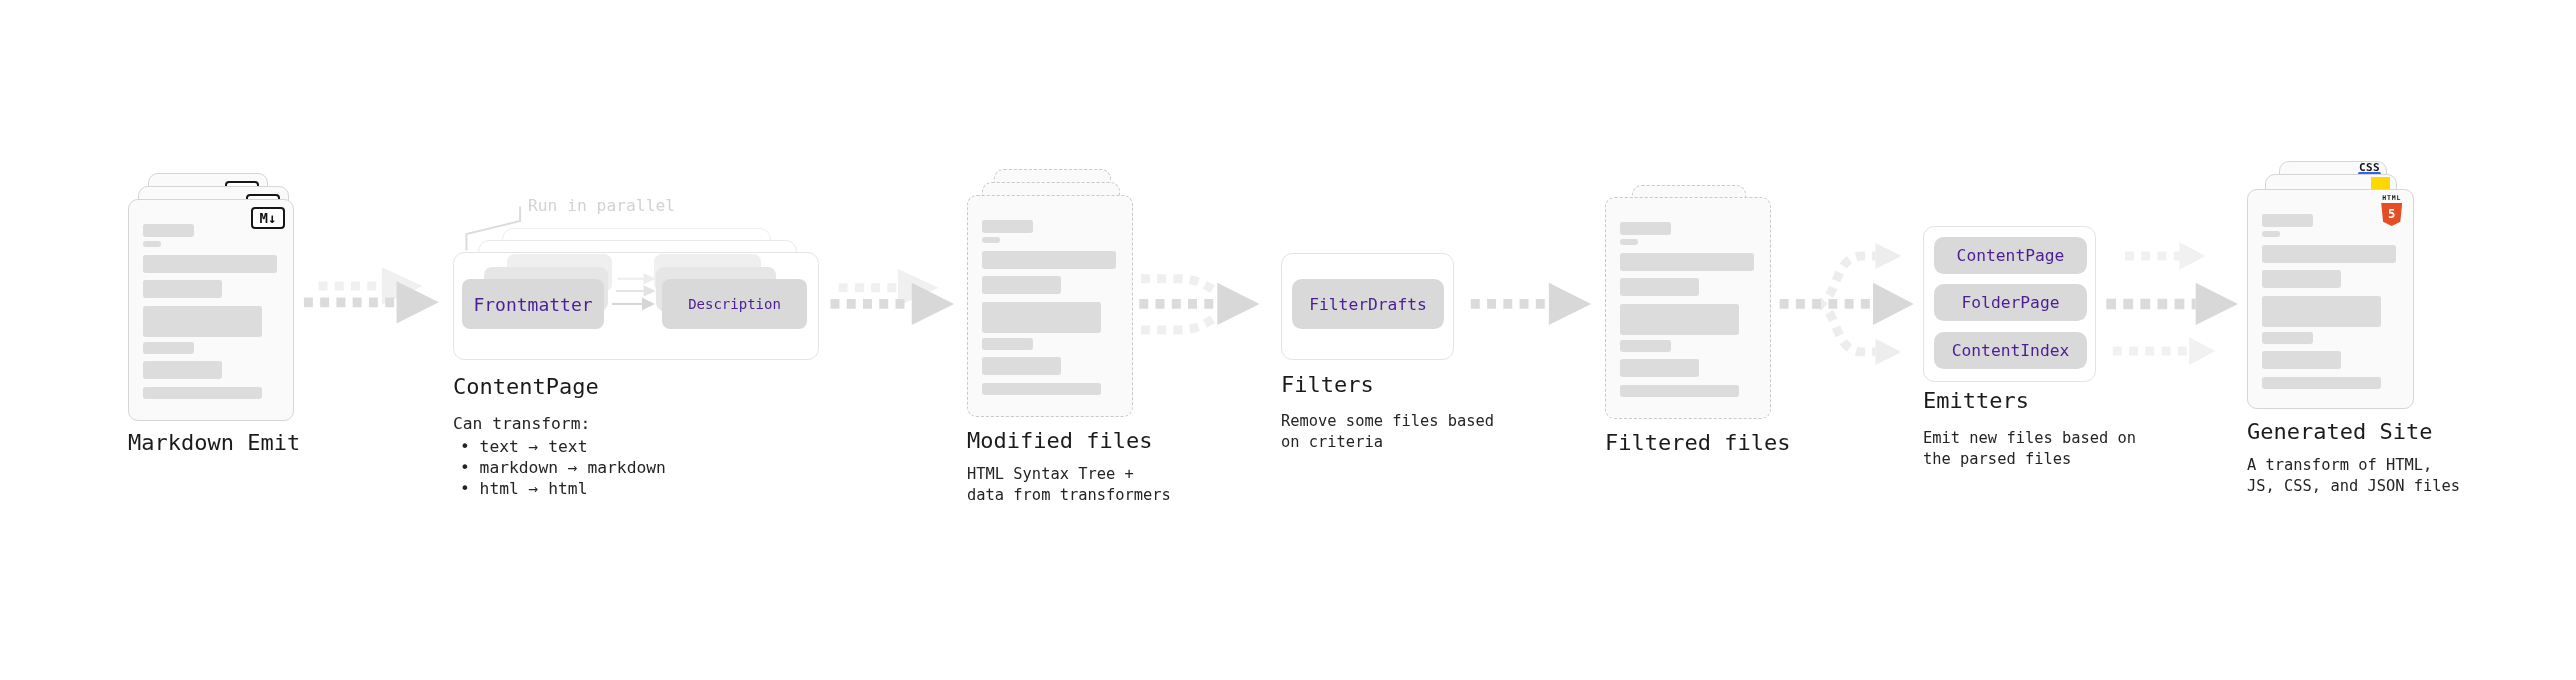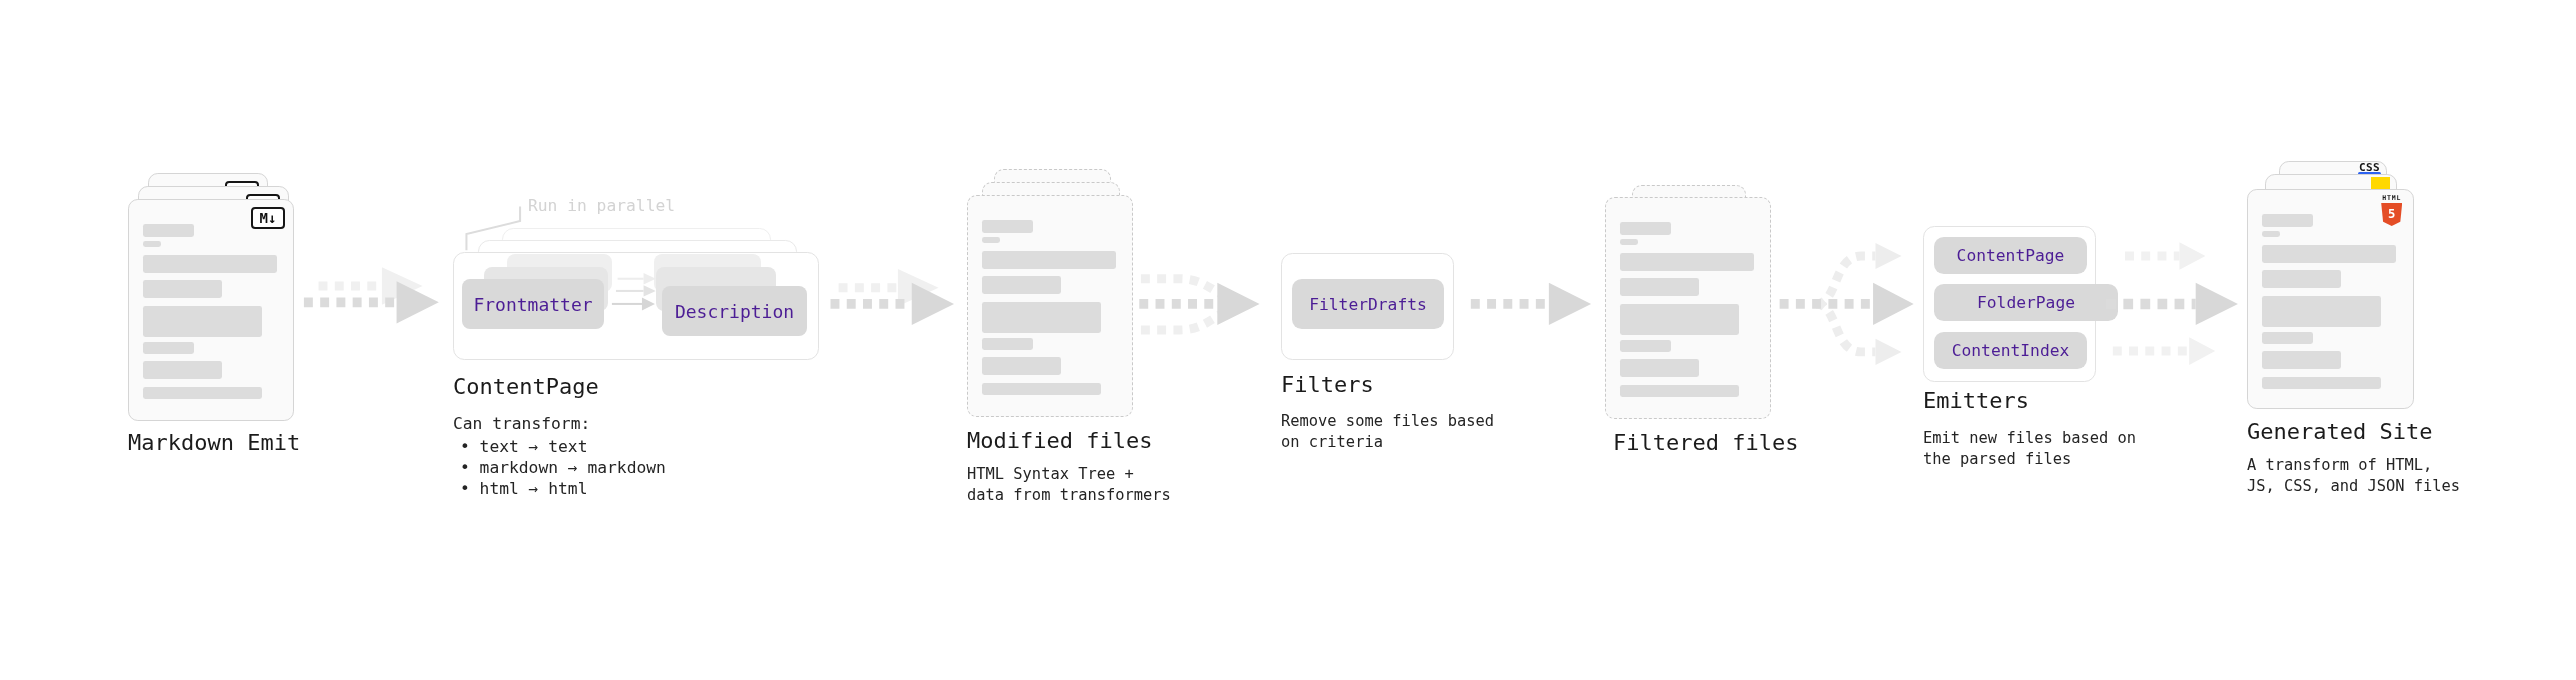--- a/index.html
+++ b/index.html
@@ -72,21 +72,21 @@
     <div class="cbox l2" style="left:502px;top:228px;width:269px;height:108px;"></div>
     <div class="cbox l1" style="left:478px;top:240px;width:319px;height:108px;"></div>
     <div class="cbox" style="left:453px;top:252px;width:366px;height:108px;"></div>
 
     <div class="ghost g2" style="left:507px;top:254px;width:105px;height:38px;"></div>
     <div class="ghost g1" style="left:484px;top:267px;width:124px;height:44px;"></div>
     <div class="ghost g2" style="left:654px;top:254px;width:107px;height:38px;"></div>
     <div class="ghost g1" style="left:656px;top:267px;width:120px;height:44px;"></div>
 
     <div class="pill" style="left:462px;top:279px;width:142px;height:50px;font-size:18px;">Frontmatter</div>
-    <div class="pill" style="left:662px;top:286px;width:145px;height:50px;font-size:18px;">Description</div>
+    <div class="pill" style="left:662px;top:279px;width:145px;height:50px;font-size:14px;">Description</div>
 
     <div class="annotation" style="left:528px;top:196px;">Run in parallel</div>
 
     <div class="heading" style="left:453px;top:375px;">ContentPage</div>
     <div class="note" style="left:453px;top:413px;">Can transform:</div>
     <div class="note" style="left:460px;top:436px;">• text → text</div>
     <div class="note" style="left:460px;top:457px;">• markdown → markdown</div>
     <div class="note" style="left:460px;top:478px;">• html → html</div>
   </div>
 
@@ -121,27 +121,27 @@
     <div class="doc dashed" style="left:1605px;top:197px;width:166px;height:222px;">
         <div class="bar" style="left: 14px; top: 24.4px; width: 51px; height: 12.2px;"></div>
         <div class="bar" style="left: 14px; top: 41px; width: 18px; height: 5.7px;"></div>
         <div class="bar" style="left: 14px; top: 55px; width: 134px; height: 18px;"></div>
         <div class="bar" style="left: 14px; top: 80px; width: 79px; height: 18px;"></div>
         <div class="bar" style="left: 14px; top: 106px; width: 119px; height: 31px;"></div>
         <div class="bar" style="left: 14px; top: 142px; width: 51px; height: 12.2px;"></div>
         <div class="bar" style="left: 14px; top: 161px; width: 79px; height: 18px;"></div>
         <div class="bar" style="left: 14px; top: 187px; width: 119px; height: 12.2px;"></div>
       </div>
-    <div class="heading" style="left:1605px;top:431px;margin-left:8px;">Filtered files</div>
+    <div class="heading" style="left:1605px;top:431px;">Filtered files</div>
   </div>
 
   <div>
     <div class="cbox" style="left:1923px;top:226px;width:173px;height:156px;"></div>
     <div class="pill small" style="left:1934px;top:237px;width:153px;height:37px;">ContentPage</div>
-    <div class="pill small" style="left:1934px;top:284px;width:184px;height:37px;">FolderPage</div>
+    <div class="pill small" style="left:1934px;top:284px;width:153px;height:37px;">FolderPage</div>
     <div class="pill small" style="left:1934px;top:332px;width:153px;height:37px;">ContentIndex</div>
     <div class="heading" style="left:1923px;top:389px;">Emitters</div>
     <div class="sub" style="left:1923px;top:428px;">Emit new files based on</div>
     <div class="sub" style="left:1923px;top:449px;">the parsed files</div>
   </div>
 
   <div>
     <div class="doc" style="left:2279px;top:161px;width:108px;height:98px;">
       <div class="css-badge" style="right:4.9px;top:2.4px;">
         <div class="css-word">CSS</div>

